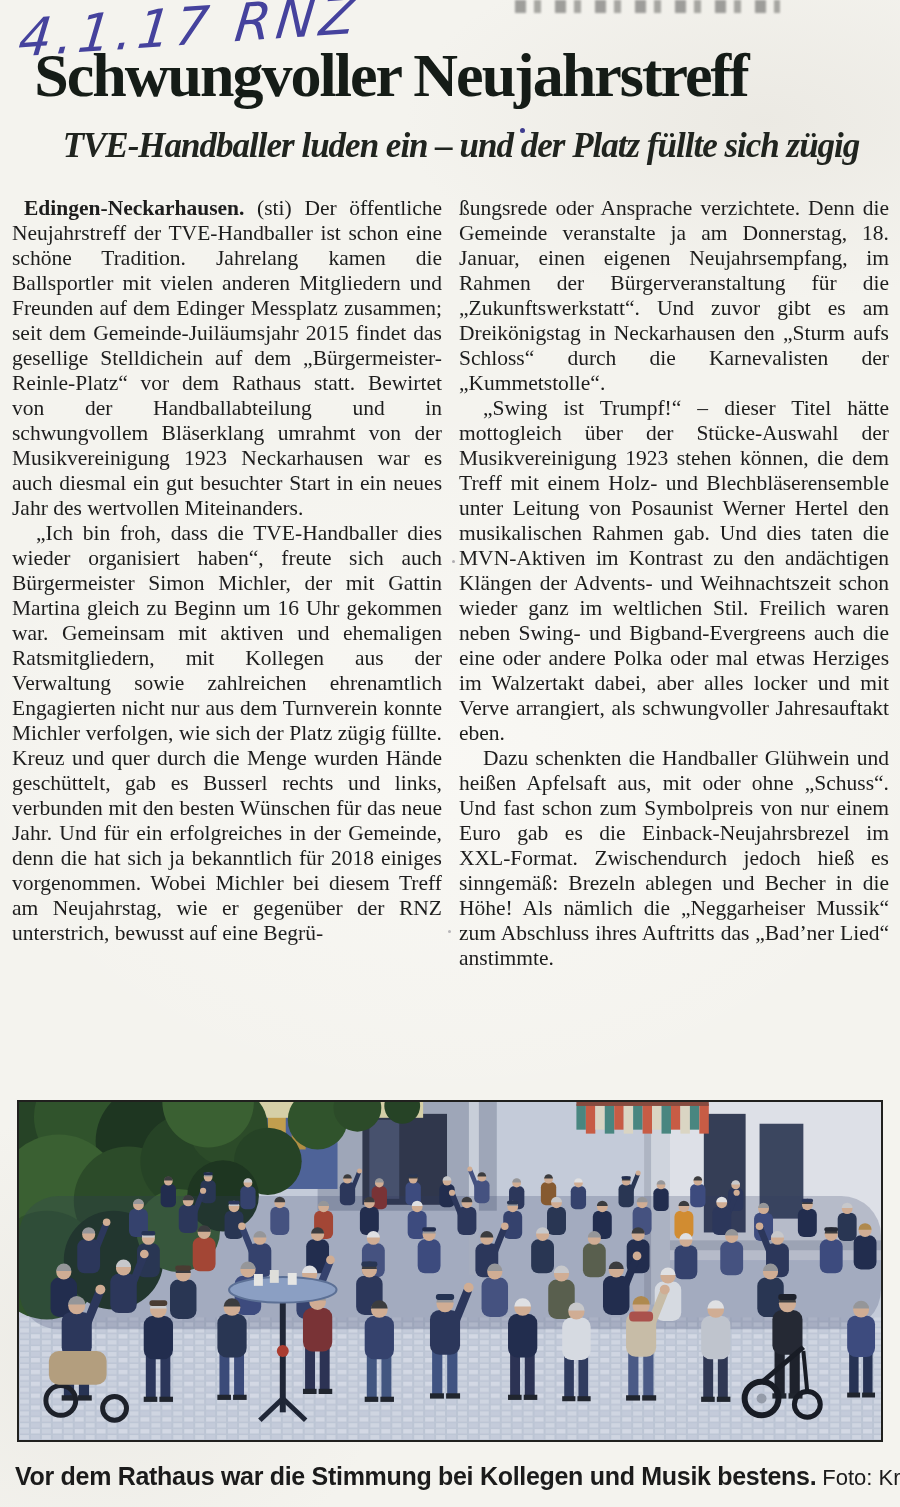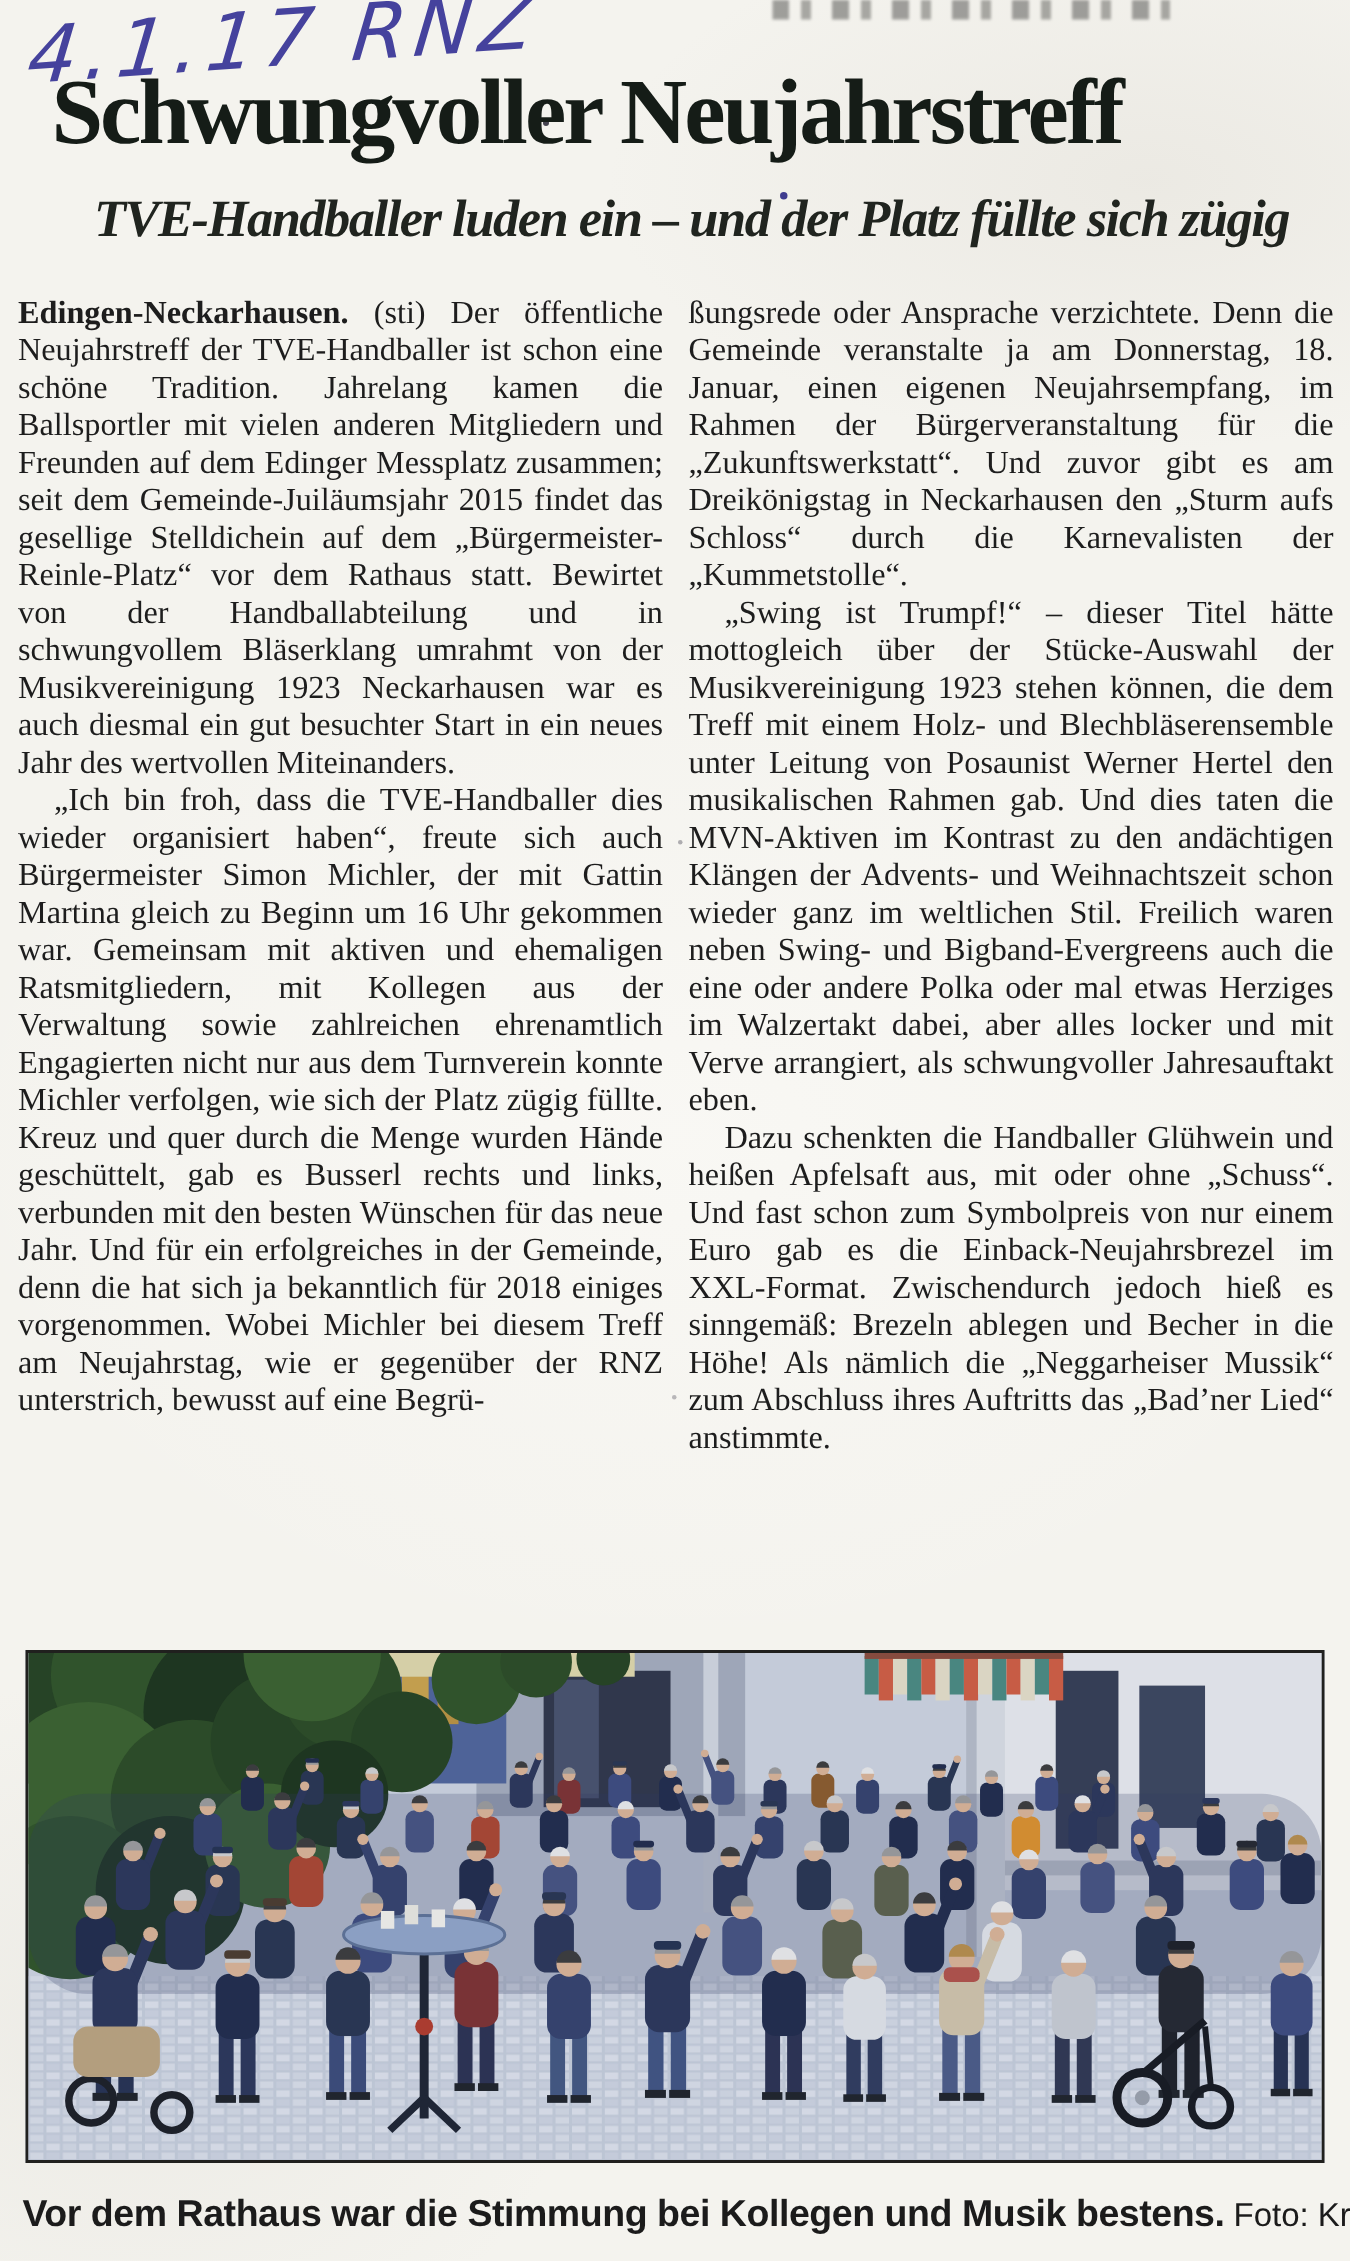--- a/index.html
+++ b/index.html
@@ -37,21 +37,21 @@
   }
   .article{
     position:absolute;top:196px;left:12px;width:878px;
     display:flex;gap:17px;
     font-size:21.5px;line-height:25px;text-align:justify;
     color:#1d1d1d;
   }
   .col{width:430px;hyphens:auto;-webkit-hyphens:auto;}
   .col p{margin:0;text-indent:24px;}
   .col p.noindent{text-indent:0;}
-  .lead{font-weight:bold;}
+  .lead{font-weight:bold;margin-left:12px;}
   .photo{
     position:absolute;top:1100px;left:17px;width:862px;height:338px;
     border:2px solid #20201e;background:#c7ceda;
   }
   .photo svg{display:block;}
   .caption{
     position:absolute;top:1462px;left:15px;width:876px;
     font-family:"Liberation Sans",sans-serif;font-size:25px;font-weight:bold;
     letter-spacing:-0.3px;color:#1b1b1b;white-space:nowrap;
   }

